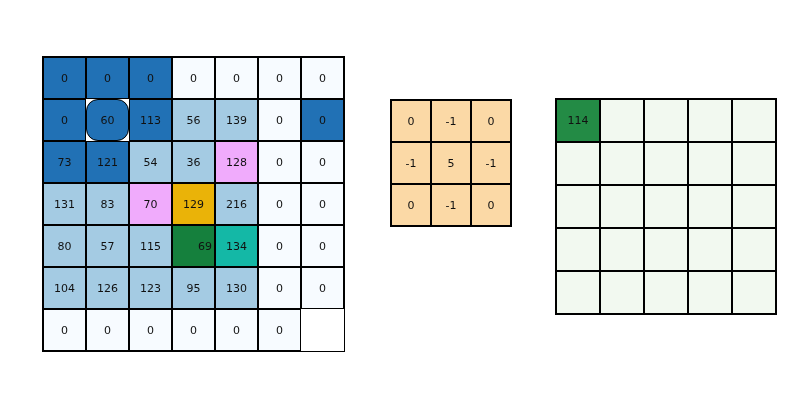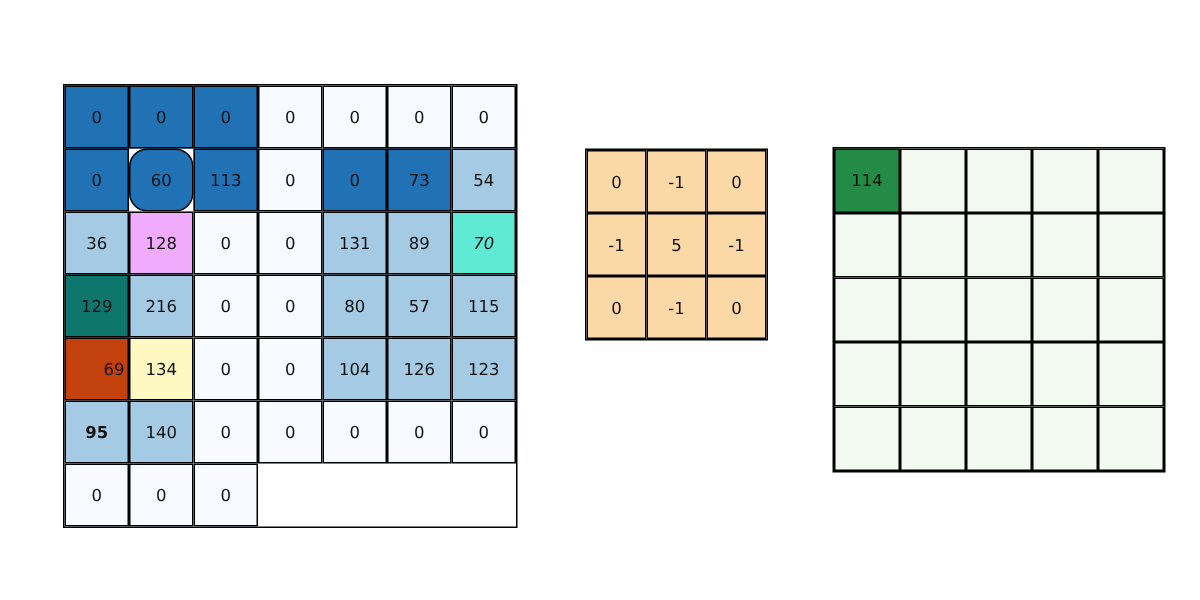--- a/index.html
+++ b/index.html
@@ -59,47 +59,50 @@
       <div class="cell" style="background: rgb(33, 113, 181);">0</div>
       <div class="cell" style="background: rgb(33, 113, 181);">0</div>
       <div class="cell" style="background: rgb(33, 113, 181);">0</div>
       <div class="cell" style="background: rgb(247, 251, 255);">0</div>
       <div class="cell" style="background: rgb(247, 251, 255);">0</div>
       <div class="cell" style="background: rgb(247, 251, 255);">0</div>
       <div class="cell" style="background: rgb(247, 251, 255);">0</div>
       <div class="cell" style="background: rgb(33, 113, 181);">0</div>
       <div class="cell" style="background: rgb(33, 113, 181); border-radius: 12px;">60</div>
       <div class="cell" style="background: rgb(33, 113, 181);">113</div>
+      <div class="cell" style="background: rgb(164, 203, 227);">56</div>
+      <div class="cell" style="background: rgb(164, 203, 227);">139</div>
       <div class="cell" style="background: rgb(247, 251, 255);">0</div>
       <div class="cell" style="background: rgb(33, 113, 181);">0</div>
       <div class="cell" style="background: rgb(33, 113, 181);">73</div>
+      <div class="cell" style="background: rgb(33, 113, 181);">121</div>
       <div class="cell" style="background: rgb(164, 203, 227);">54</div>
       <div class="cell" style="background: rgb(164, 203, 227);">36</div>
       <div class="cell" style="background: #f0abfc;">128</div>
       <div class="cell" style="background: rgb(247, 251, 255);">0</div>
       <div class="cell" style="background: rgb(247, 251, 255);">0</div>
       <div class="cell" style="background: rgb(164, 203, 227);">131</div>
-      <div class="cell" style="background: rgb(164, 203, 227);">89</div>
-      <div class="cell" style="background: #5eead4; font-style: italic;">70</div>
-      <div class="cell" style="background: #0f766e;">129</div>
+      <div class="cell" style="background: rgb(164, 203, 227);">83</div>
+      <div class="cell" style="background: #f0abfc;">70</div>
+      <div class="cell" style="background: #eab308;">129</div>
       <div class="cell" style="background: rgb(164, 203, 227);">216</div>
       <div class="cell" style="background: rgb(247, 251, 255);">0</div>
       <div class="cell" style="background: rgb(247, 251, 255);">0</div>
       <div class="cell" style="background: rgb(164, 203, 227);">80</div>
       <div class="cell" style="background: rgb(164, 203, 227);">57</div>
       <div class="cell" style="background: rgb(164, 203, 227);">115</div>
-      <div class="cell" style="background: #c2410c; padding-left: 23px;">69</div>
-      <div class="cell" style="background: #fef9c3;">134</div>
+      <div class="cell" style="background: #15803d; padding-left: 23px;">69</div>
+      <div class="cell" style="background: #14b8a6;">134</div>
       <div class="cell" style="background: rgb(247, 251, 255);">0</div>
       <div class="cell" style="background: rgb(247, 251, 255);">0</div>
       <div class="cell" style="background: rgb(164, 203, 227);">104</div>
       <div class="cell" style="background: rgb(164, 203, 227);">126</div>
       <div class="cell" style="background: rgb(164, 203, 227);">123</div>
-      <div class="cell" style="background: rgb(164, 203, 227); font-weight: bold;">95</div>
-      <div class="cell" style="background: rgb(164, 203, 227);">140</div>
+      <div class="cell" style="background: rgb(164, 203, 227);">95</div>
+      <div class="cell" style="background: rgb(164, 203, 227);">130</div>
       <div class="cell" style="background: rgb(247, 251, 255);">0</div>
       <div class="cell" style="background: rgb(247, 251, 255);">0</div>
       <div class="cell" style="background: rgb(247, 251, 255);">0</div>
       <div class="cell" style="background: rgb(247, 251, 255);">0</div>
       <div class="cell" style="background: rgb(247, 251, 255);">0</div>
       <div class="cell" style="background: rgb(247, 251, 255);">0</div>
       <div class="cell" style="background: rgb(247, 251, 255);">0</div>
       <div class="cell" style="background: rgb(247, 251, 255);">0</div>
     </div>
 

